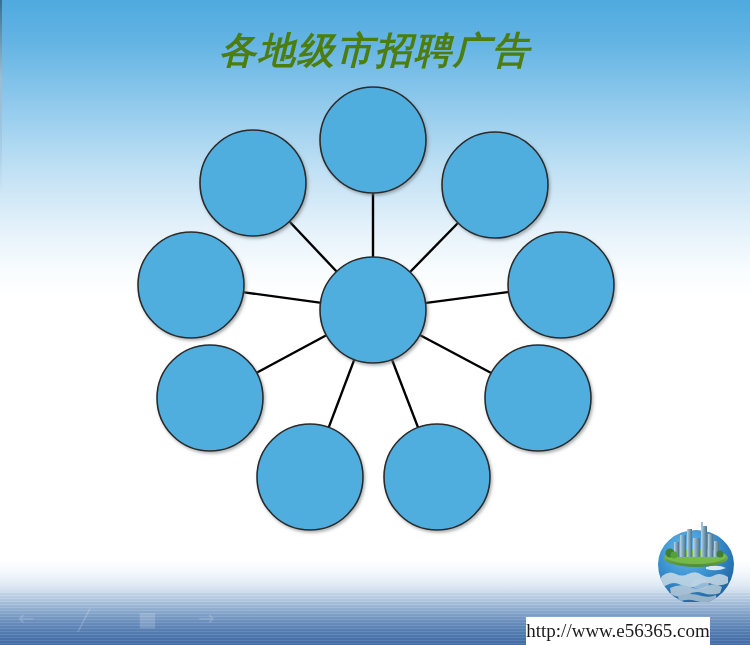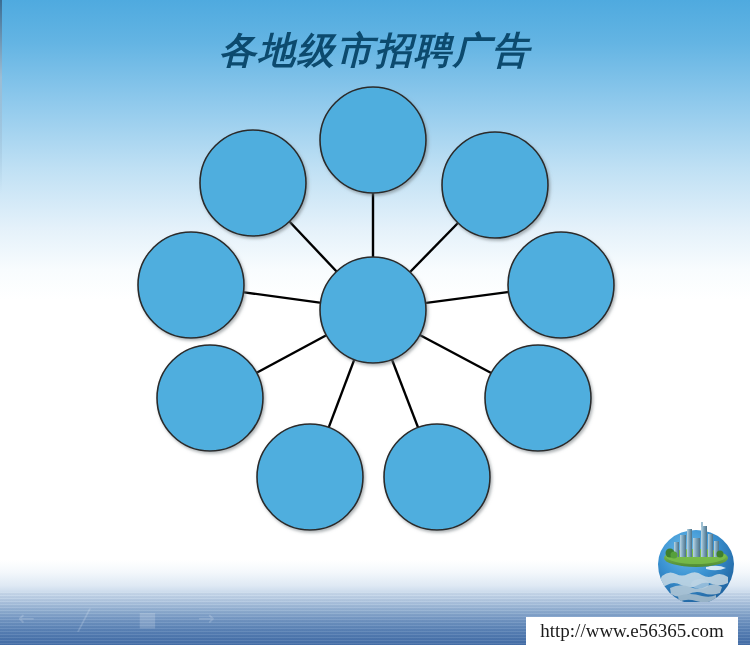--- a/index.html
+++ b/index.html
@@ -97,21 +97,21 @@
     position: absolute;
     left: 0;
     top: 28px;
     width: 750px;
     text-align: center;
     font-family: "DejaVu Sans", "Liberation Sans", sans-serif;
     font-size: 37px;
     line-height: 45px;
     font-weight: bold;
     font-style: italic;
-    color: #0c4a6e;
+    color: #4d7c0f;
     letter-spacing: 2px;
     white-space: nowrap;
   }
 
   
   .diagram {
     position: absolute;
     left: 0; top: 0;
     width: 750px;
     height: 645px;
@@ -125,21 +125,21 @@
     top: 518px;
     width: 96px;
     height: 84px;
   }
 
   
   .watermark {
     position: absolute;
     left: 526px;
     top: 617px;
-    width: 212px;
+    width: 184px;
     height: 28px;
     background: #ffffff;
     display: flex;
     align-items: center;
     justify-content: center;
   }
   .watermark span {
     font-family: "Liberation Serif", "DejaVu Serif", serif;
     font-size: 19px;
     line-height: 24px;

